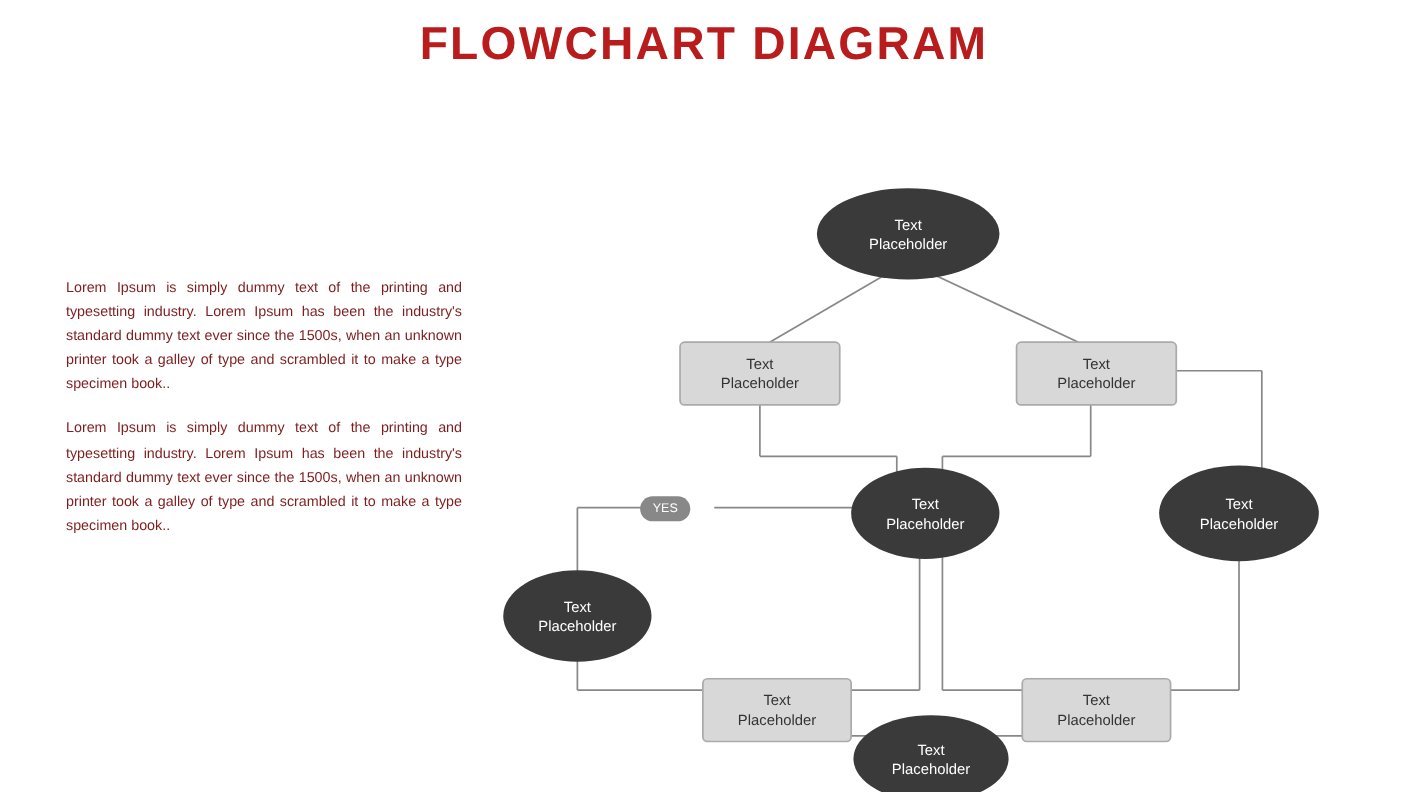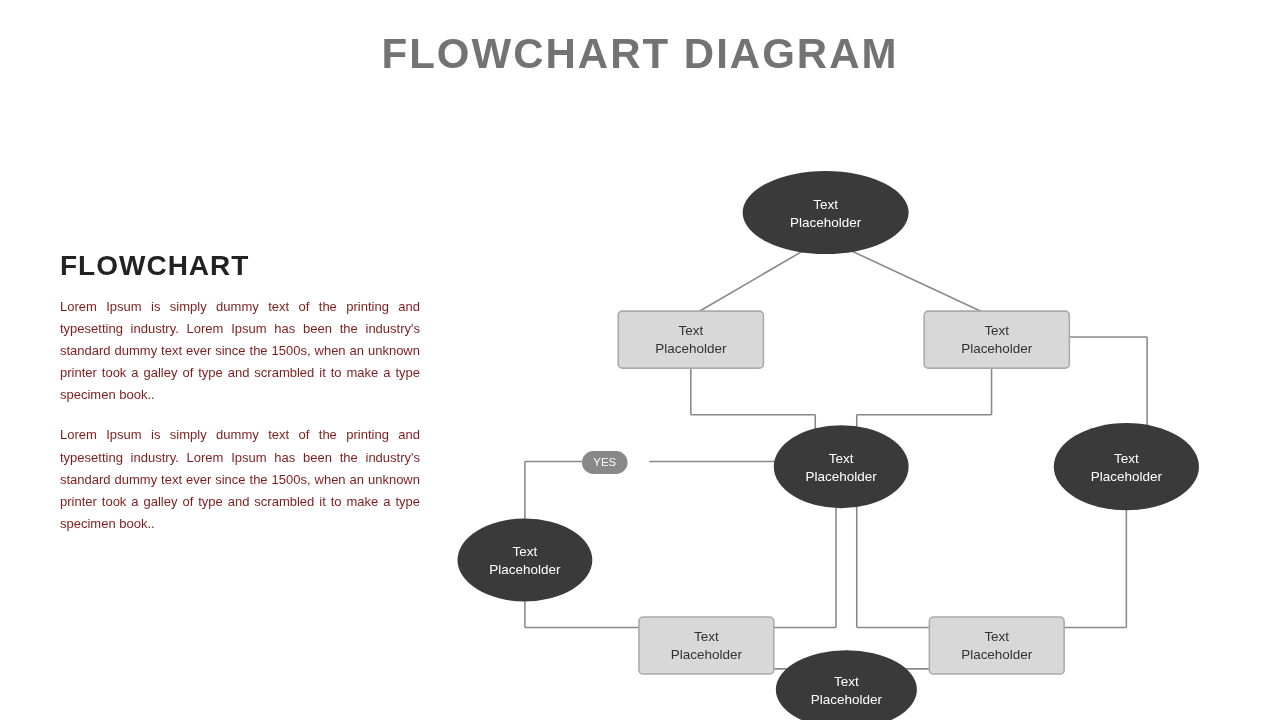--- a/index.html
+++ b/index.html
@@ -7,25 +7,25 @@
       background: #fff;
       font-family: 'Arial', sans-serif;
       width: 1280px;
       height: 720px;
       overflow: hidden;
       position: relative;
     }
 
     .page-title {
       text-align: center;
-      padding-top: 30px;
+      padding-top: 16px;
       font-size: 42px;
       font-weight: 900;
       letter-spacing: 2px;
-      color: #737373;
+      color: #b91c1c;
     }
 
     .left-panel {
       position: absolute;
       left: 60px;
       top: 250px;
       width: 360px;
     }
 
     .left-panel h2 {
@@ -95,21 +95,20 @@
       dominant-baseline: middle;
       font-family: Arial, sans-serif;
     }
   </style>
 </head>
 <body>
 
 <h1 class="page-title">FLOWCHART DIAGRAM</h1>
 
 <div class="left-panel">
-  <h2>FLOWCHART</h2>
   <p>Lorem Ipsum is simply dummy text of the printing and typesetting industry. Lorem Ipsum has been the industry's standard dummy text ever since the 1500s, when an unknown printer took a galley of type and scrambled it to make a type specimen book..</p>
   <p>Lorem Ipsum is simply dummy text of the printing and typesetting industry. Lorem Ipsum has been the industry's standard dummy text ever since the 1500s, when an unknown printer took a galley of type and scrambled it to make a type specimen book..</p>
 </div>
 
 <div class="flowchart-area">
   <svg class="flowchart" viewBox="0 0 760 540">
 
     <line class="connector" x1="360" y1="100" x2="240" y2="170"></line>
 
     <line class="connector" x1="380" y1="100" x2="530" y2="170"></line>

